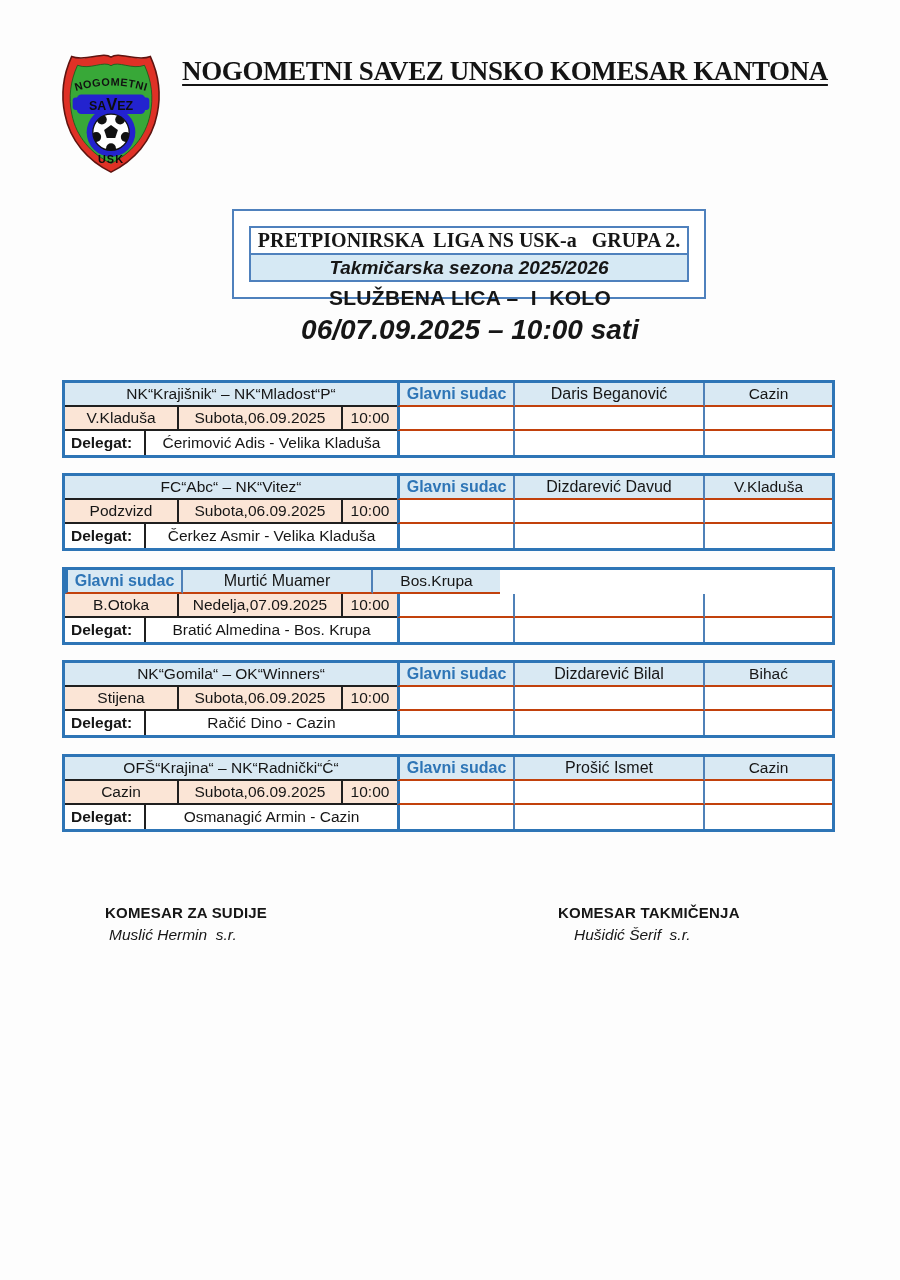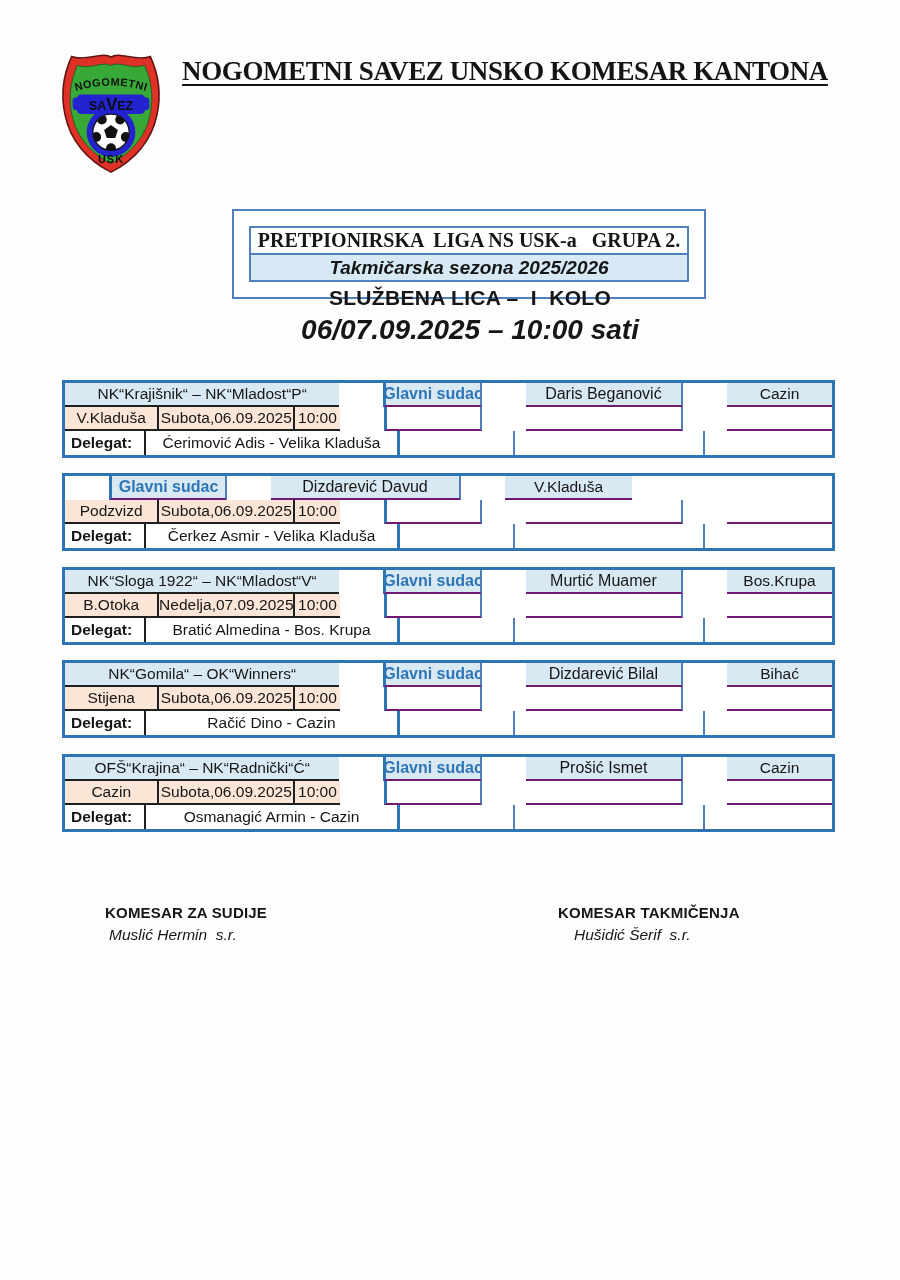--- a/index.html
+++ b/index.html
@@ -57,21 +57,21 @@
   .cell {
     height:24px; display:flex; align-items:center; justify-content:center;
     font-size:15.5px; white-space:pre; overflow:hidden;
   }
   .lc { border-right:2px solid #1f1f1f; }
   .lc.nr { border-right:none; }
   .trow.bb .lc { border-bottom:2px solid #1f1f1f; }
   .rc { border-right:2px solid #4f81b8; }
   .rc.first { border-left:3px solid #2e75b6; }
   .rc.last { border-right:none; }
-  .trow.bb .rc { border-bottom:2px solid #701a75;margin-left:44px; }
+  .trow.bb .rc { border-bottom:2px solid #c2410c; }
 
   .w-match { width:332px; }
   .w-venue { width:114px; }
   .w-date  { width:164px; }
   .w-time  { width:54px; }
   .w-dlab  { width:81px; }
   .w-dname { width:251px; }
   .w-sudac { width:118px; }
   .w-ref   { width:190px; }
   .w-city  { width:127px; }
@@ -158,20 +158,21 @@
     <div class="cell lc w-dlab dlabel">Delegat:</div>
     <div class="cell lc nr w-dname">Ćerimović Adis - Velika Kladuša</div>
     <div class="cell rc first w-sudac"></div>
     <div class="cell rc w-ref"></div>
     <div class="cell rc last w-city"></div>
   </div>
 </div>
 
 <div class="match-table" style="top:473px">
   <div class="trow bb">
+    <div class="cell lc nr w-match hdr">FC“Abc“ – NK“Vitez“</div>
     <div class="cell rc first w-sudac hdr sudac-label">Glavni sudac</div>
     <div class="cell rc w-ref hdr ref-name">Dizdarević Davud</div>
     <div class="cell rc last w-city hdr">V.Kladuša</div>
   </div>
   <div class="trow bb">
     <div class="cell lc w-venue peach">Podzvizd</div>
     <div class="cell lc w-date peach">Subota,06.09.2025</div>
     <div class="cell lc nr w-time peach">10:00</div>
     <div class="cell rc first w-sudac"></div>
     <div class="cell rc w-ref"></div>
@@ -181,21 +182,20 @@
     <div class="cell lc w-dlab dlabel">Delegat:</div>
     <div class="cell lc nr w-dname">Čerkez Asmir - Velika Kladuša</div>
     <div class="cell rc first w-sudac"></div>
     <div class="cell rc w-ref"></div>
     <div class="cell rc last w-city"></div>
   </div>
 </div>
 
 <div class="match-table" style="top:567px">
   <div class="trow bb">
-    <div class="cell lc nr w-match hdr">NK“Sloga 1922“ – NK“Mladost“V“</div>
     <div class="cell rc first w-sudac hdr sudac-label">Glavni sudac</div>
     <div class="cell rc w-ref hdr ref-name">Murtić Muamer</div>
     <div class="cell rc last w-city hdr">Bos.Krupa</div>
   </div>
   <div class="trow bb">
     <div class="cell lc w-venue peach">B.Otoka</div>
     <div class="cell lc w-date peach">Nedelja,07.09.2025</div>
     <div class="cell lc nr w-time peach">10:00</div>
     <div class="cell rc first w-sudac"></div>
     <div class="cell rc w-ref"></div>

